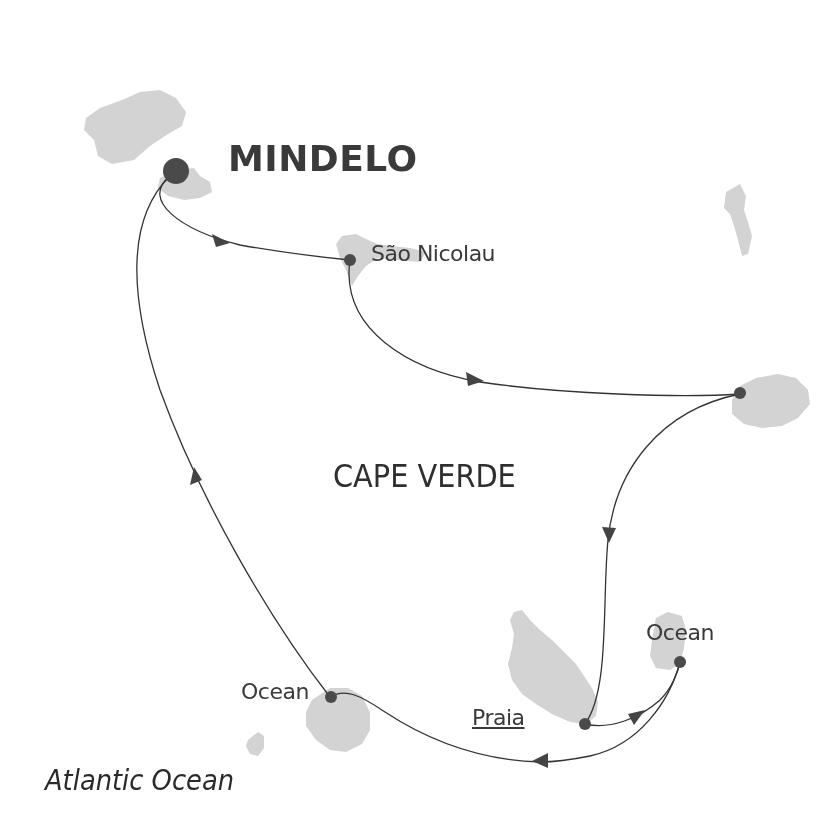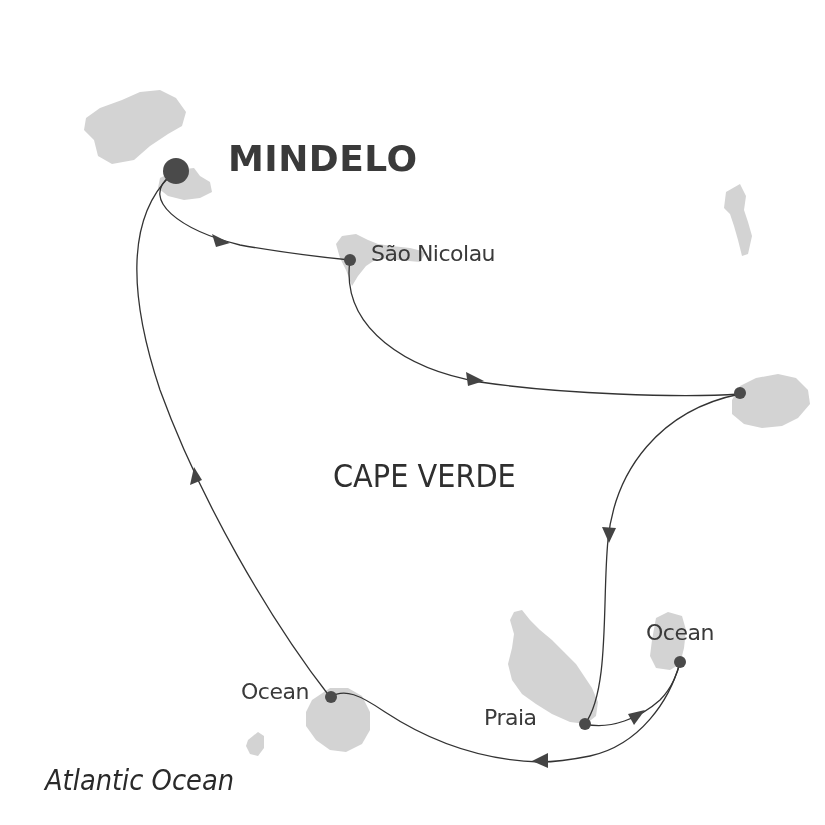--- a/index.html
+++ b/index.html
@@ -82,19 +82,19 @@
       <circle cx="350" cy="260" r="6"></circle>
       <circle cx="740" cy="393" r="6"></circle>
       <circle cx="585" cy="724" r="6"></circle>
       <circle cx="680" cy="662" r="6"></circle>
       <circle cx="331" cy="697" r="6"></circle>
     </g>
   </svg>
 
   <div class="label hub-label" style="left:228px; top:141px;">MINDELO</div>
   <div class="label port-label" style="left:371px; top:243px;">São Nicolau</div>
-  <div class="label port-label" style="left:484px; top:707px;">Praia</div>
+  <div class="label port-label" style="left:472px; top:707px;text-decoration:underline;">Praia</div>
   <div class="label port-label" style="left:646px; top:622px;">Ocean</div>
   <div class="label port-label" style="left:241px; top:681px;">Ocean</div>
 
   <div class="label region-label" style="left:333px; top:460px;">CAPE VERDE</div>
   <div class="label ocean-label" style="left:45px; top:767px;">Atlantic Ocean</div>
 </div>
 
 </body></html>

